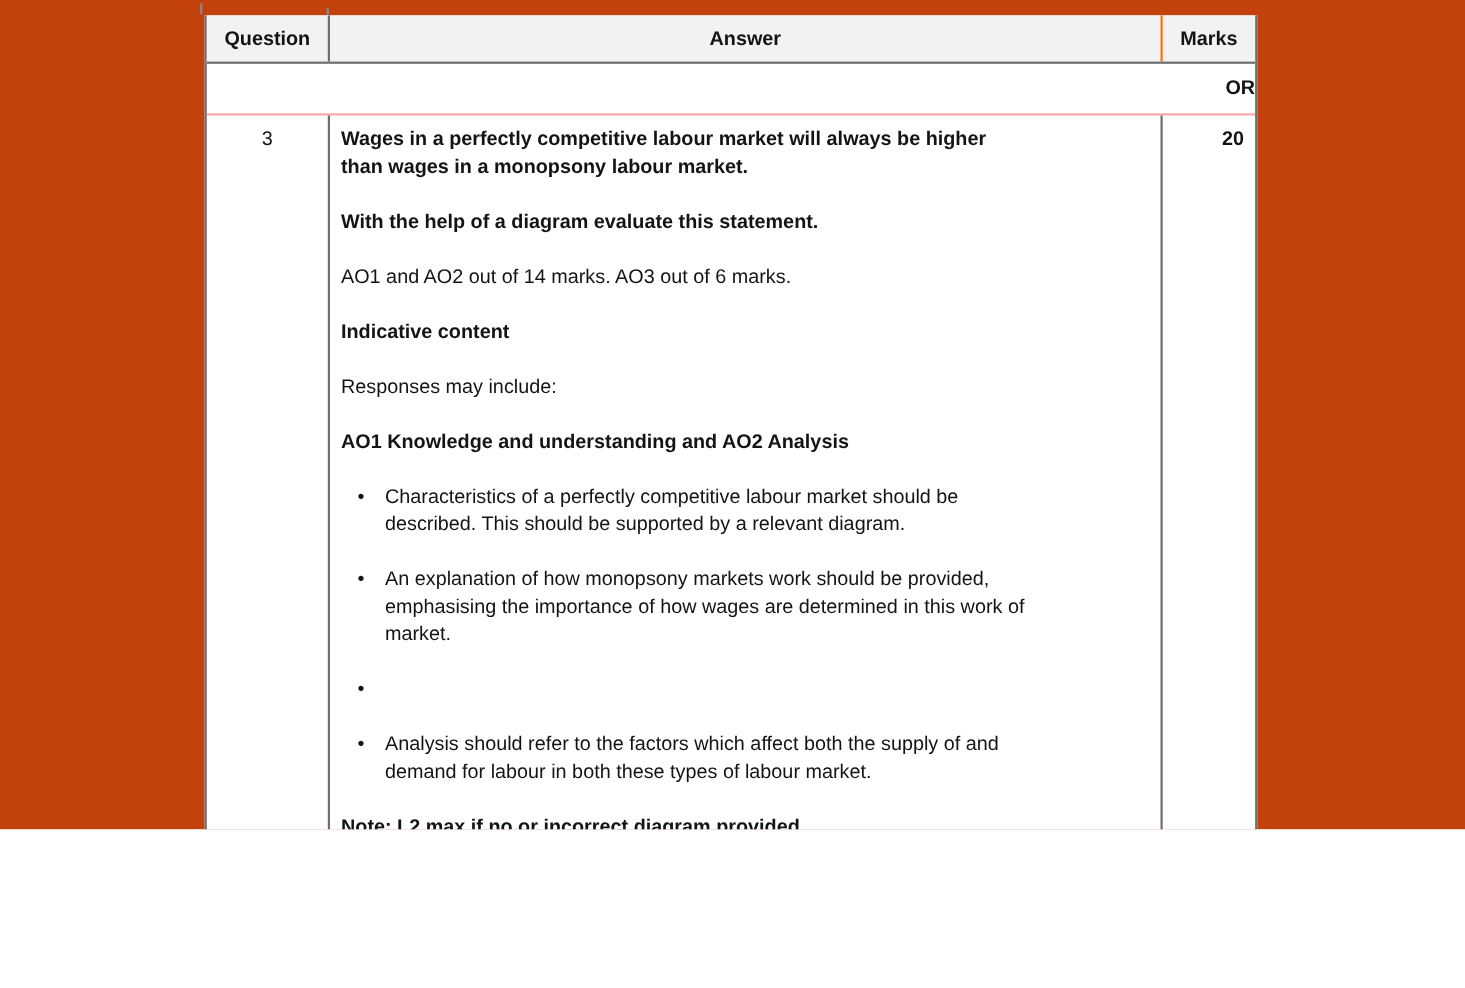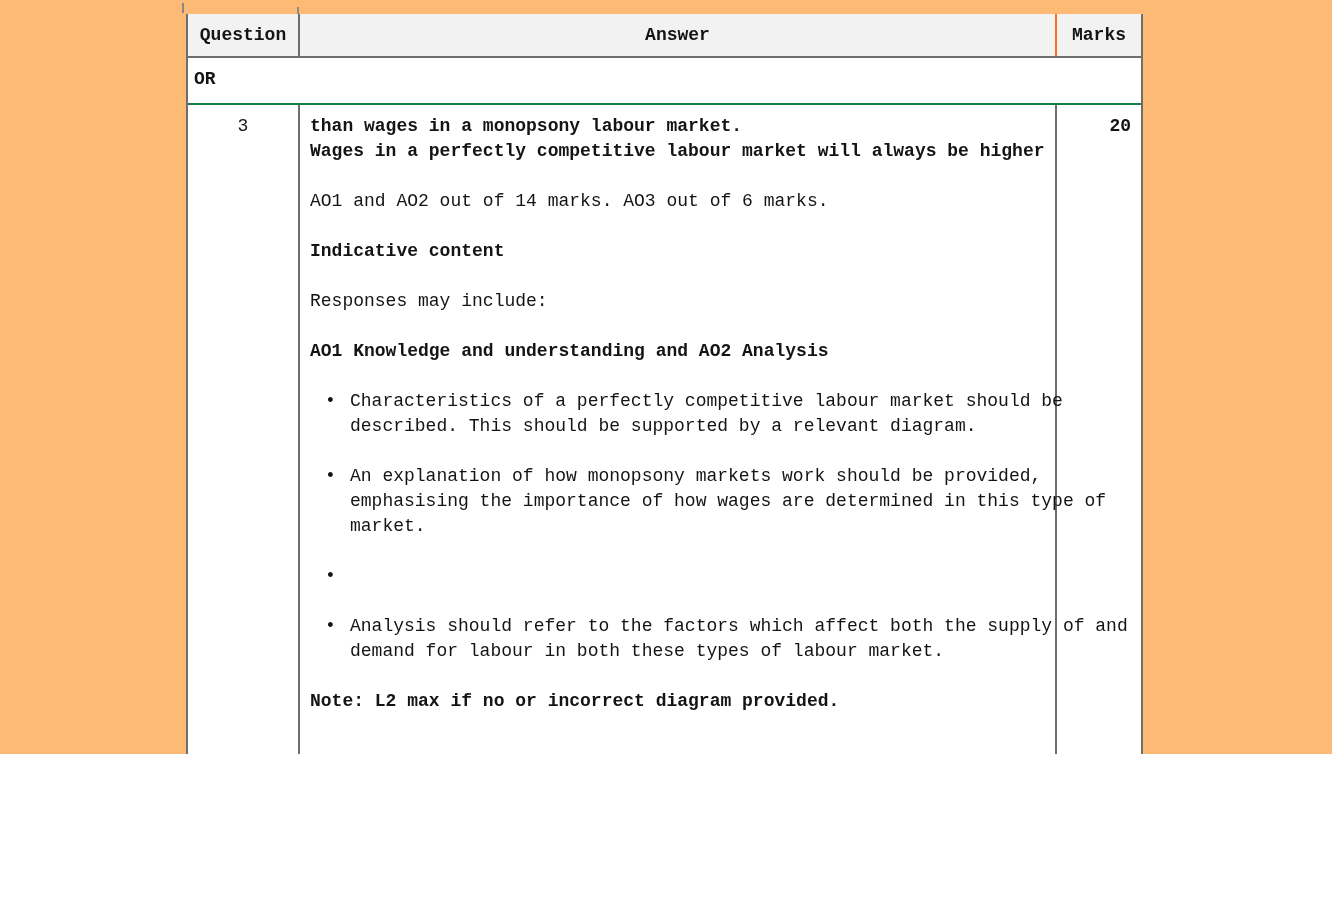--- a/index.html
+++ b/index.html
@@ -6,25 +6,24 @@
     margin: 0;
     padding: 0;
     background: #ffffff;
     font-family: "Liberation Sans", "DejaVu Sans", sans-serif;
     color: #141414;
   }
   .page {
     position: relative;
     width: 1332px;
     height: 754px;
-    background: #fdba74;
+    background: #c2410c;
     overflow: hidden;
     font-size: 18px;
     line-height: 25px;
-    font-family: Liberation Mono, monospace;
   }
   
   .tick {
     position: absolute;
     width: 2px;
     background: #8a8a8a;
   }
   .tick.t1 { left: 182px; top: 3px; height: 10px; }
   .tick.t2 { left: 297px; top: 7px; height: 7px; }
 
@@ -52,23 +51,24 @@
     justify-content: center;
     box-sizing: border-box;
   }
   .hq { width: 112px; border-right: 2px solid #6e6e6e; }
   .ha { width: 757px; border-right: 2px solid #f97316; }
   .hm { flex: 1; }
 
   .or-row {
     height: 47px;
     box-sizing: border-box;
-    border-bottom: 2px solid #15803d;
+    border-bottom: 2px solid #fca5a5;
     font-weight: bold;
     padding: 9px 0 0 6px;
+    text-align: right;
   }
 
   .body-row {
     display: flex;
     min-height: 763px;
   }
   .cell-q {
     width: 112px;
     box-sizing: border-box;
     border-right: 2px solid #6e6e6e;
@@ -129,24 +129,27 @@
 
     <div class="body-row">
 
       <div class="cell-q">
         <span>3</span>
       </div>
 
       <div class="cell-a">
 
         <div class="para b">
+          <div class="tl">Wages in a perfectly competitive labour market will always be higher</div>
           <div class="tl">than wages in a monopsony labour market.</div>
-          <div class="tl">Wages in a perfectly competitive labour market will always be higher</div>
-        </div>
-
+        </div>
+
+        <div class="para b">
+          <div class="tl">With the help of a diagram evaluate this statement.</div>
+        </div>
 
         <div class="para">
         </div>
 
         <div class="para">
           <div class="tl">AO1 and AO2 out of 14 marks. AO3 out of 6 marks.</div>
         </div>
 
         <div class="para b">
           <div class="tl">Indicative content</div>
@@ -165,21 +168,21 @@
           <div class="blines">
             <div class="tl">Characteristics of a perfectly competitive labour market should be</div>
             <div class="tl">described. This should be supported by a relevant diagram.</div>
           </div>
         </div>
 
         <div class="para bullet">
           <span class="dot">•</span>
           <div class="blines">
             <div class="tl">An explanation of how monopsony markets work should be provided,</div>
-            <div class="tl">emphasising the importance of how wages are determined in this type of</div>
+            <div class="tl">emphasising the importance of how wages are determined in this work of</div>
             <div class="tl">market.</div>
           </div>
         </div>
 
         <div class="para bullet">
           <span class="dot">•</span>
           <div class="blines">
           </div>
         </div>
 

